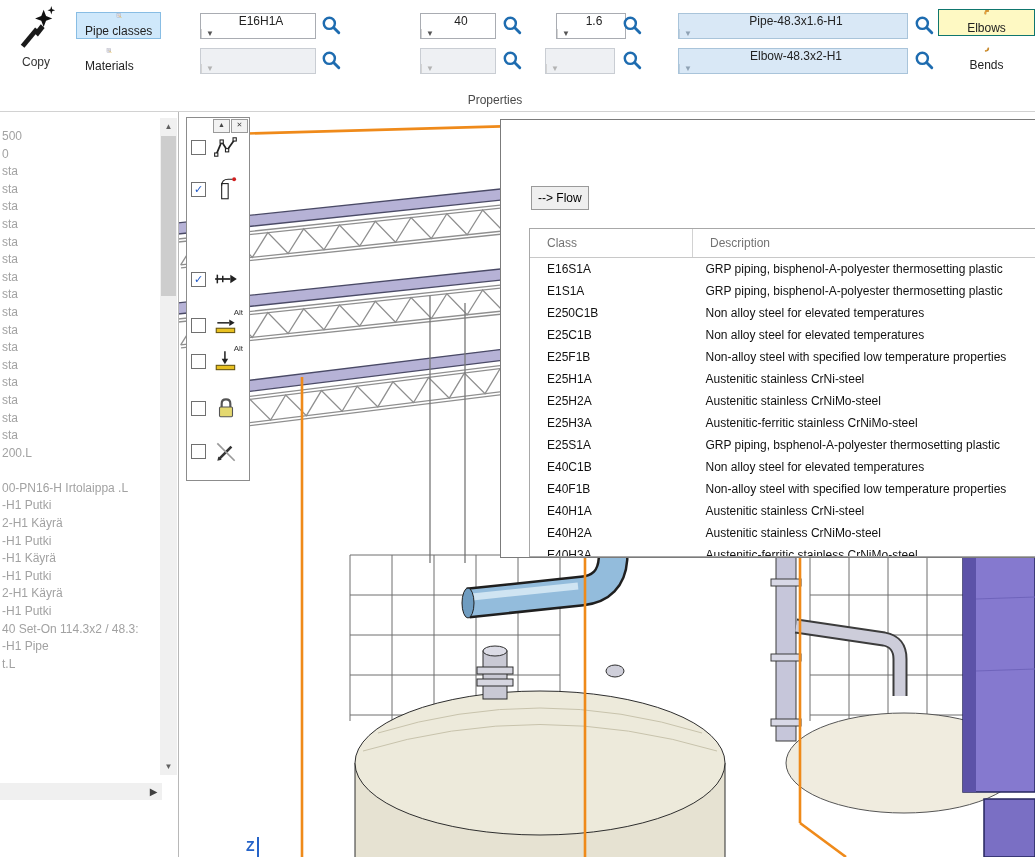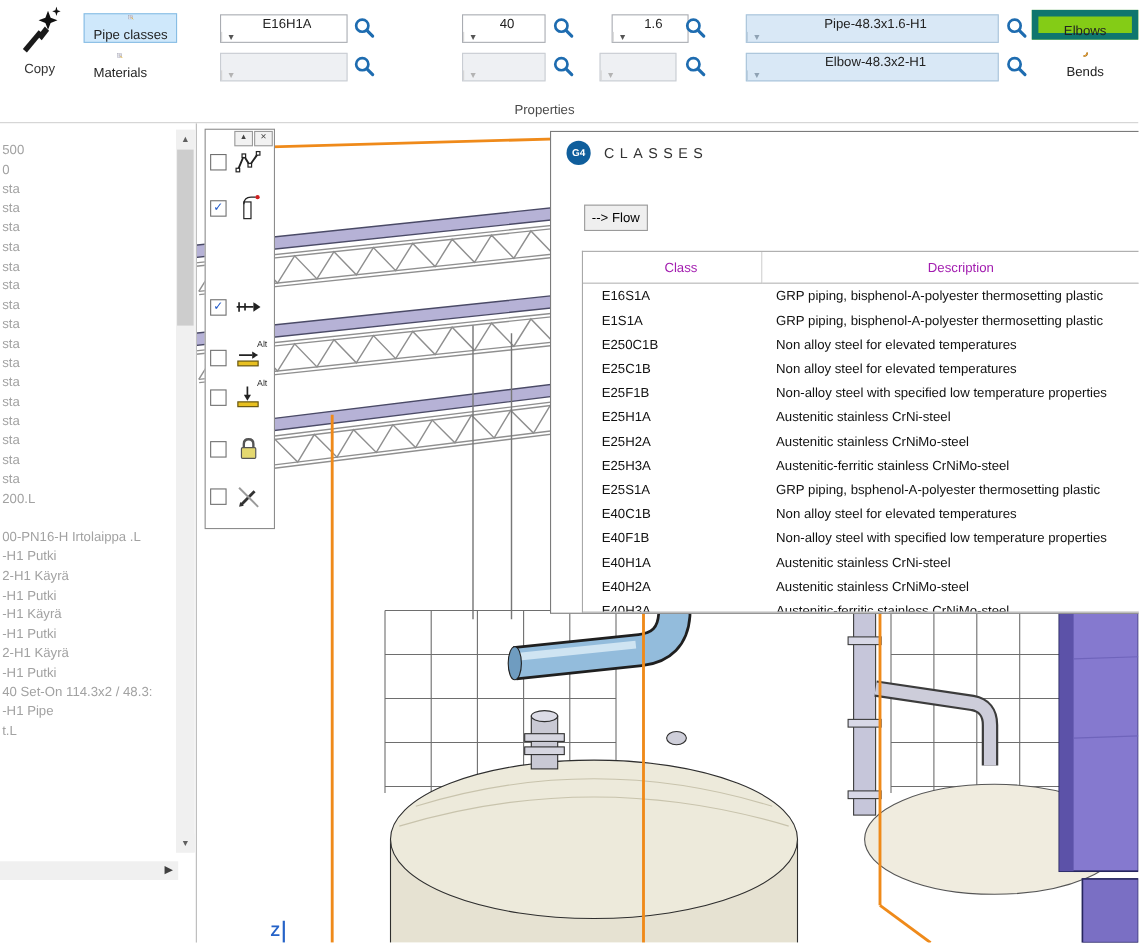--- a/index.html
+++ b/index.html
@@ -8,21 +8,21 @@
   #app{position:absolute;inset:0;}
 
   
   .ribbon{position:absolute;left:0;top:0;width:1035px;height:111px;background:#fff;
           border-bottom:1px solid #d2d2d2;z-index:10;}
   .wand{position:absolute;left:8px;top:6px;width:56px;height:70px;text-align:center;cursor:pointer;}
   .wand-label{margin-top:2px;color:#333;}
   .rbtn{position:absolute;display:flex;align-items:center;gap:6px;height:27px;padding:0 8px;
         background:transparent;border:1px solid transparent;font-size:12px;color:#222;cursor:pointer;flex-direction:column;}
   .rbtn.sel{background:#cfe8fb;border:1px solid #88bde4;}
-  .rbtn.soft{background:#84cc16;border:6px solid #0f766e;}
+  .rbtn.soft{background:#fef9c3;border:1px solid #0f766e;}
   .combo{position:absolute;height:24px;background:#fff;border:1px solid #a9acb2;display:flex;align-items:center;flex-direction:column;}
   .combo .combo-val{flex:1;padding-left:6px;white-space:nowrap;overflow:hidden;}
   .combo .combo-arrow{width:16px;align-self:stretch;display:flex;align-items:center;justify-content:center;
         font-size:8px;color:#555;border-left:1px solid #d4d4d4;cursor:pointer;}
   .combo.dis{background:#eef0f3;border-color:#c9cdd3;}
   .combo.dis .combo-arrow{color:#b3b3b3;}
   .combo.blue{background:#d9e8f6;border-color:#a9c4da;}
   .combo.blue .combo-arrow{color:#8fa2b4;border-left-color:#bccfdf;}
   .magbtn{position:absolute;width:24px;height:24px;background:transparent;border:none;padding:0;cursor:pointer;}
   .group-label{position:absolute;top:93px;left:330px;width:330px;text-align:center;color:#4a4a4a;}
@@ -65,22 +65,22 @@
                   border:1px solid #7b7b7b;z-index:4;}
   .cw-title{height:38px;display:flex;align-items:center;gap:12px;padding-left:14px;}
   .g4-badge{width:22px;height:22px;border-radius:50%;background:#0f5e9c;color:#fff;font-size:9px;
             font-weight:bold;display:flex;align-items:center;justify-content:center;}
   .cw-name{font-size:13px;letter-spacing:5px;color:#333;}
   .flow-btn{position:absolute;left:30px;top:66px;padding:4px 6px;background:#efefef;
             border:1px solid #9a9a9a;font-size:12px;cursor:pointer;}
   .cw-table-wrap{position:absolute;left:28px;top:108px;right:-2px;bottom:0;border:1px solid #a8a8a8;
                  border-right:none;overflow:hidden;background:#fff;}
   table.cw-table{border-collapse:collapse;width:100%;table-layout:fixed;}
-  .cw-table th{font-weight:normal;text-align:center;height:26px;border-bottom:1px solid #c8c8c8;
-               padding-left:17px;color:#a21caf;}
+  .cw-table th{font-weight:normal;text-align:left;height:26px;border-bottom:1px solid #c8c8c8;
+               padding-left:17px;color:#737373;}
   .cw-table th:first-child{width:144px;border-right:1px solid #d2d2d2;}
   .cw-table td{height:20px;padding-left:17px;white-space:nowrap;overflow:hidden;color:#111;}
   .cw-table td.col-desc{padding-left:13px;}
 </style>
 </head>
 <body>
 
 <div id="app">
 
   <div class="ribbon">
@@ -433,24 +433,20 @@
       <span class="icon-wrap"><svg width="26" height="26" viewBox="0 0 24 24">
         <line x1="6" y1="19" x2="17" y2="8" stroke="#333" stroke-width="2.4"></line>
         <polygon points="4,21 8,20 5,17" fill="#333"></polygon>
         <line x1="4" y1="5" x2="20" y2="21" stroke="#9a9a9a" stroke-width="1.6"></line>
       </svg></span>
     </div>
   </div>
 
 
   <div class="classes-window">
-    <div class="cw-title">
-      <div class="g4-badge">G4</div>
-      <div class="cw-name">CLASSES</div>
-    </div>
     <button class="flow-btn">--&gt; Flow</button>
     <div class="cw-table-wrap">
       <table class="cw-table">
         <thead>
           <tr>
             <th>Class</th>
             <th>Description</th>
           </tr>
         </thead>
         <tbody>

